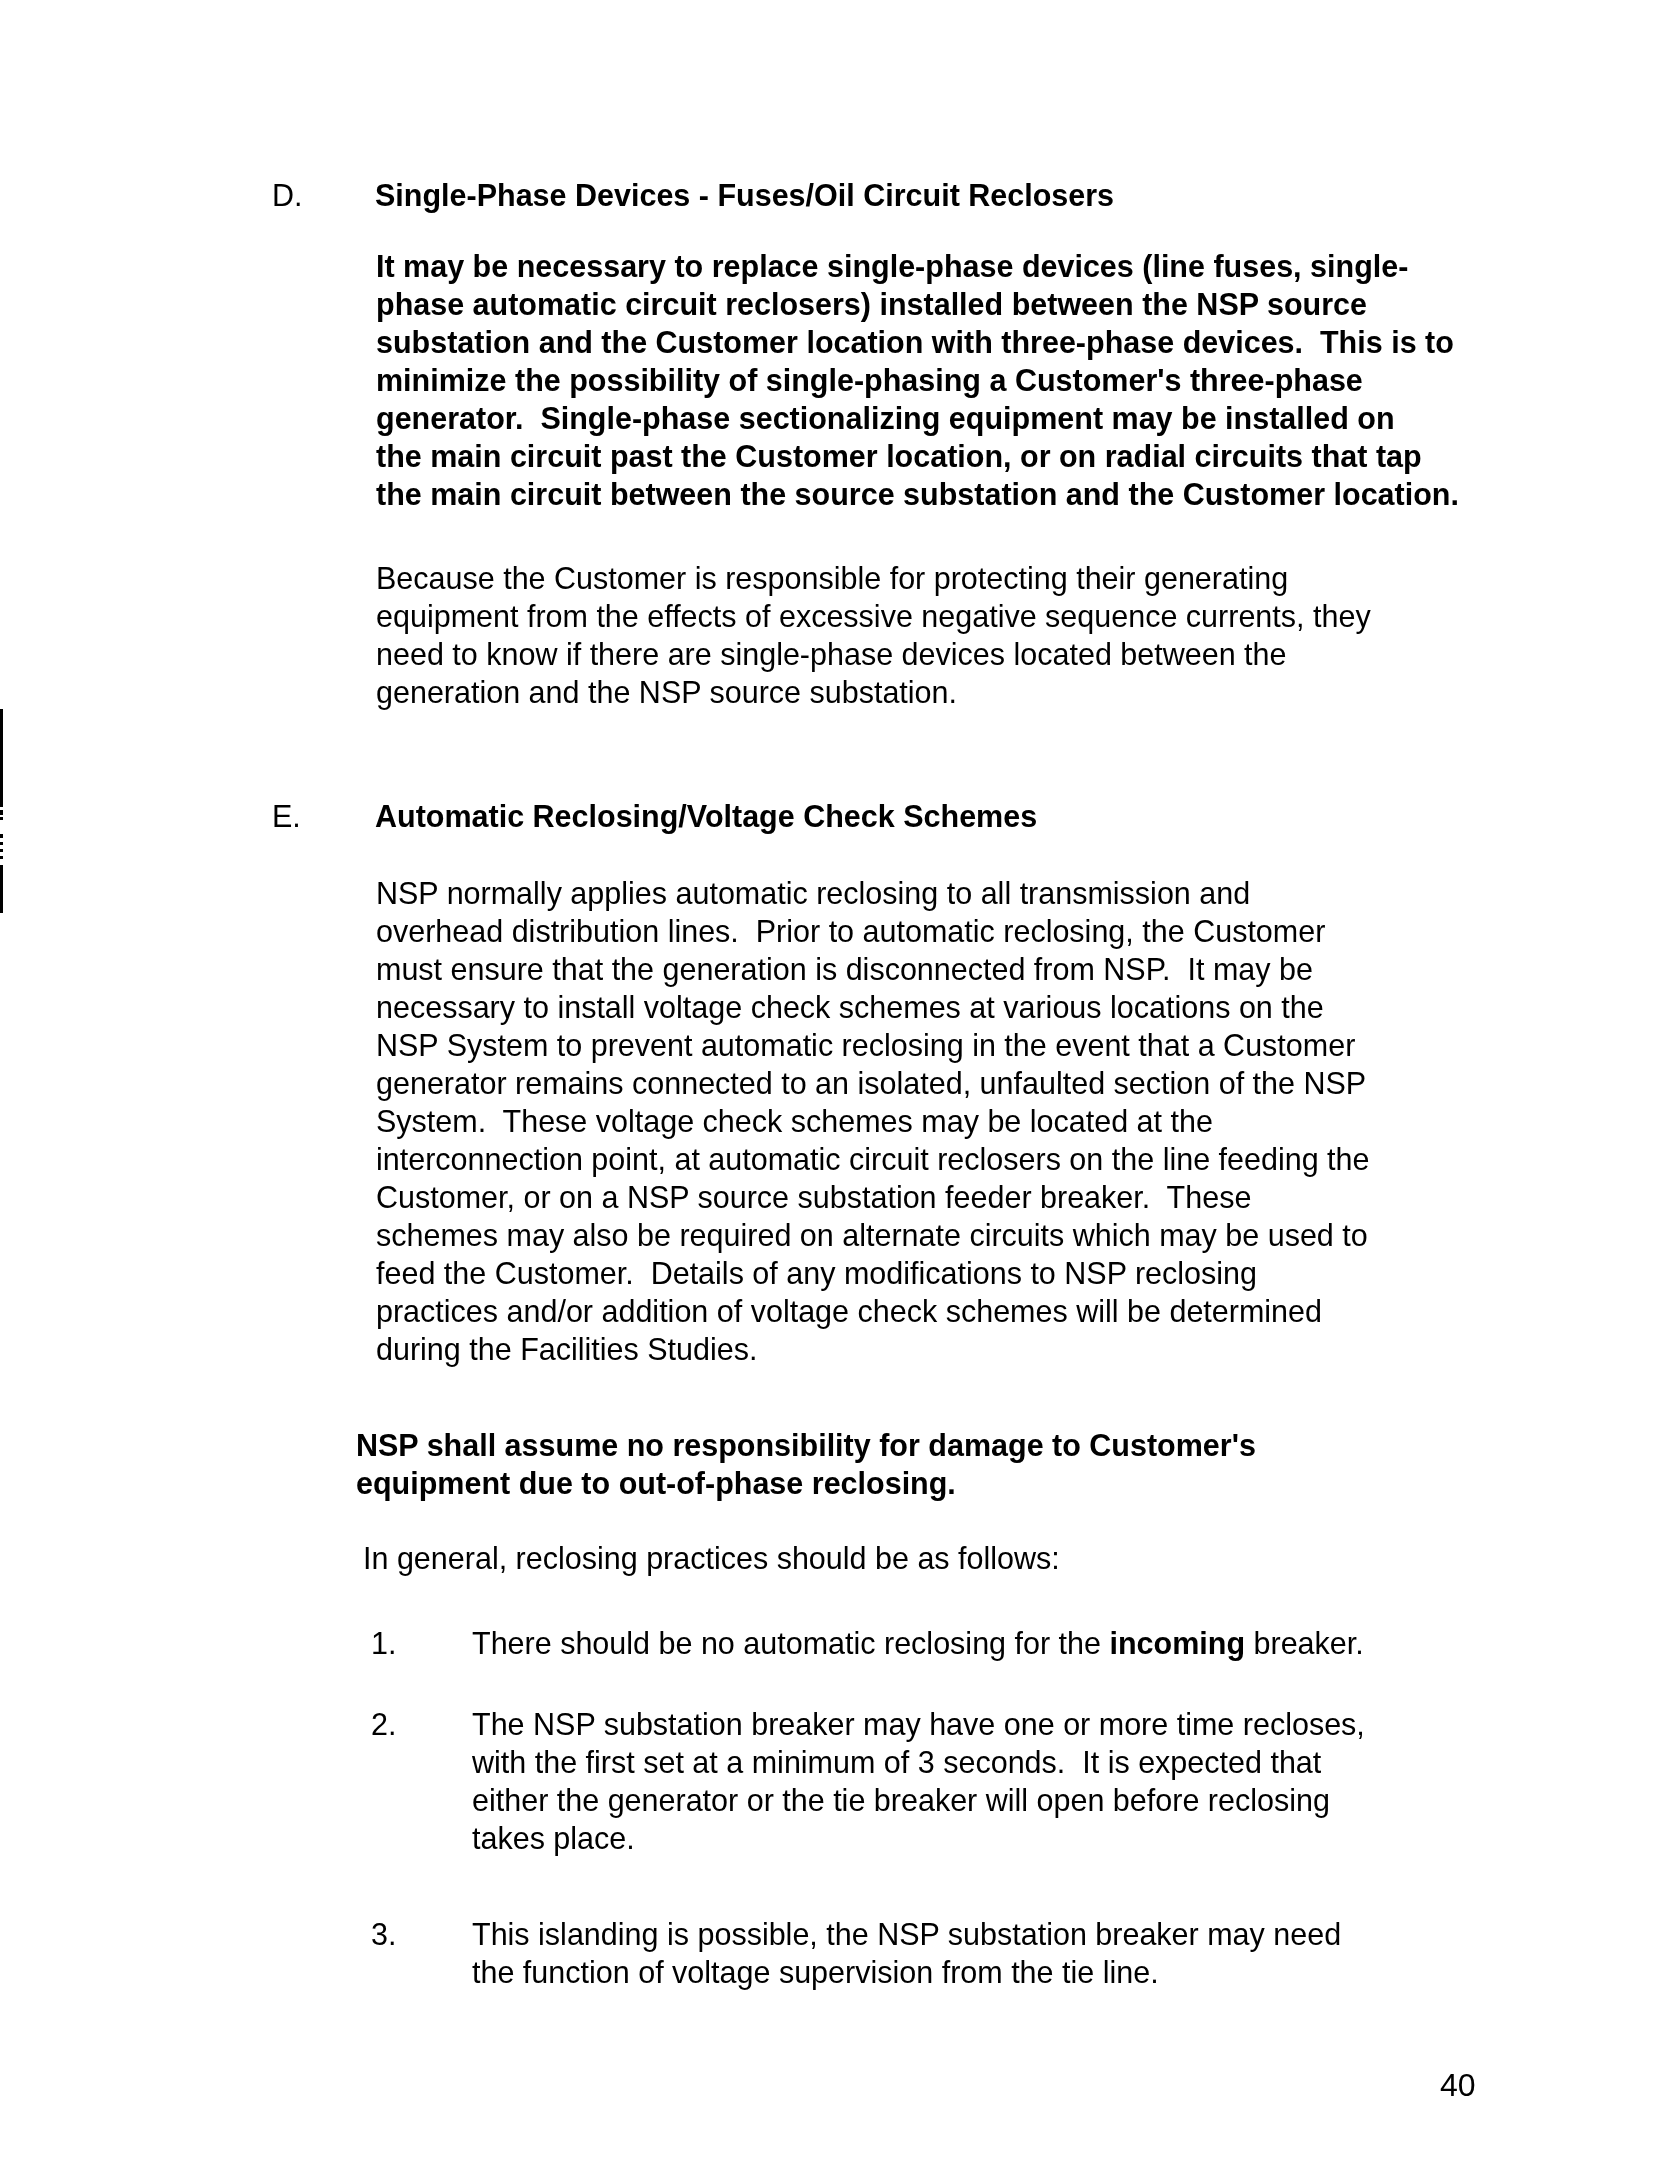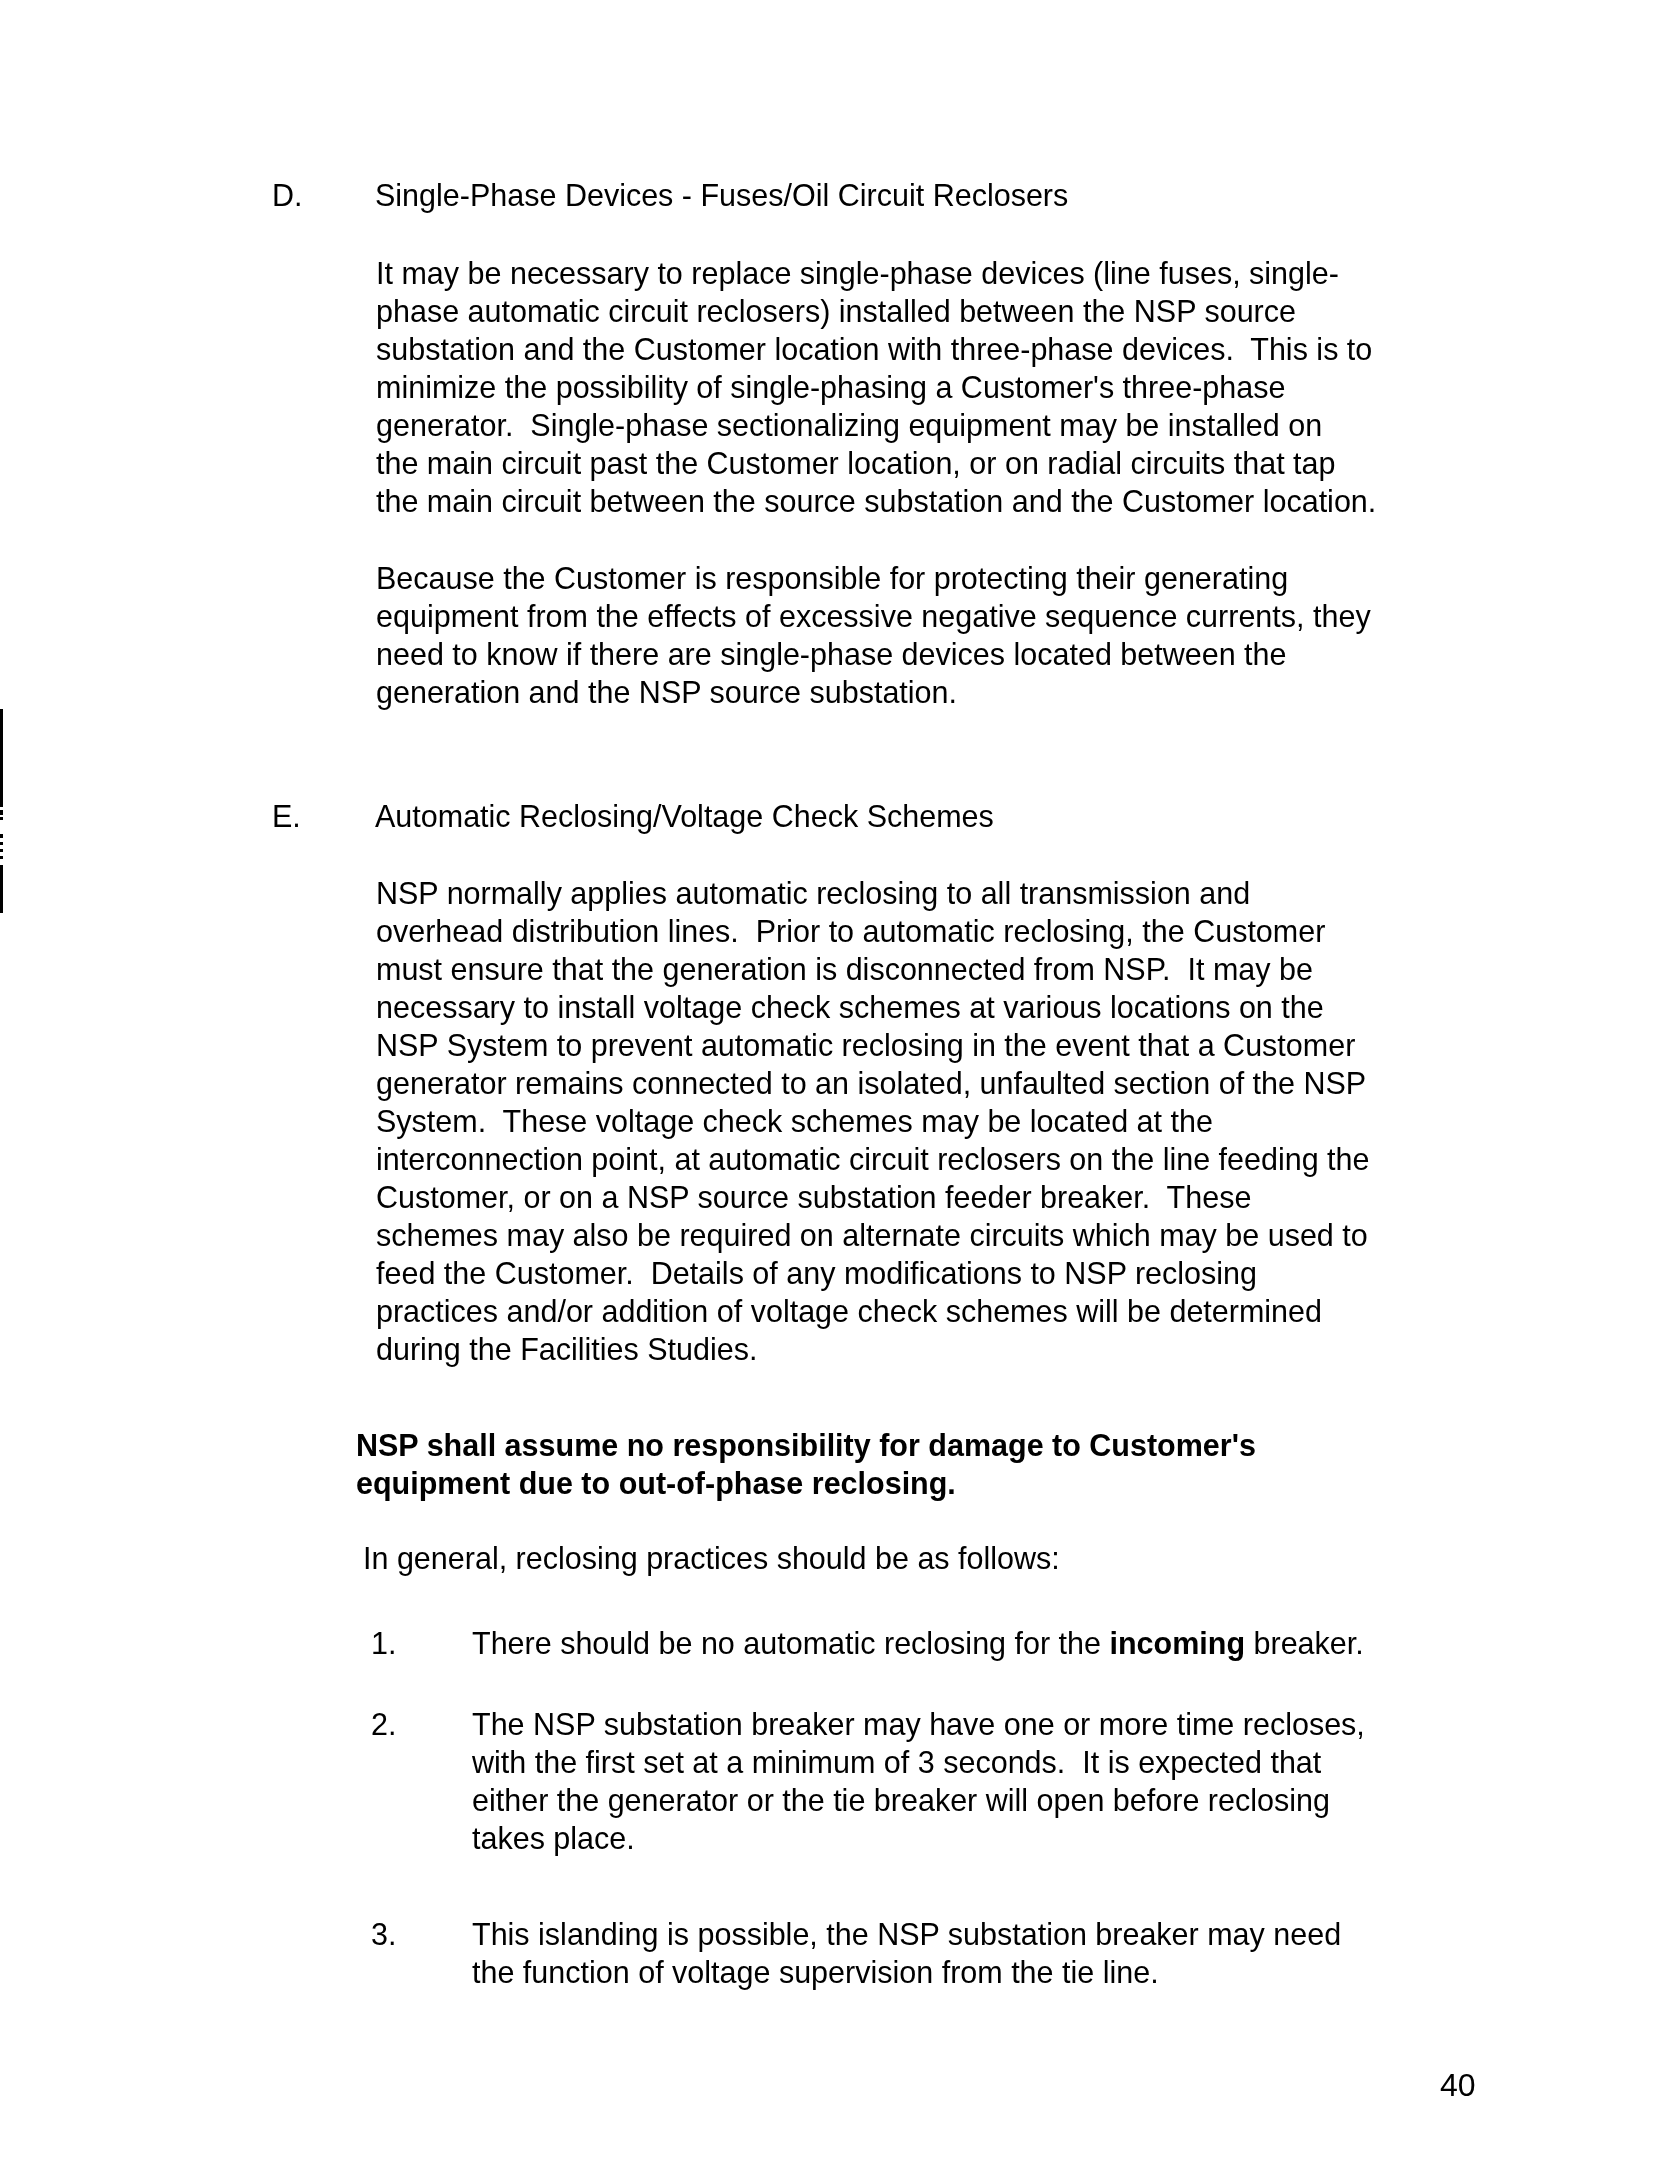--- a/index.html
+++ b/index.html
@@ -9,21 +9,21 @@
     height: 2183px;
     background: #ffffff;
     color: #000000;
     font-family: "Liberation Sans", sans-serif;
     overflow: hidden;
   }
   .block { position: absolute; font-size: 30.5px; line-height: 38px; }
   .line { white-space: pre; }
   .heading { left: 272px; }
   .heading .letter { display: inline-block; width: 103px; vertical-align: top; }
-  .heading .title  { display: inline-block; vertical-align: top; }
+  .heading .title  { display: inline-block; vertical-align: top; font-weight: bold; }
   .para { left: 376px; }
   .bold-note { left: 356px; font-weight: bold; }
   .intro { left: 363px; }
   .list-item { left: 371px; }
   .list-item .num { display: inline-block; width: 101px; vertical-align: top; }
   .list-item .item-body { display: inline-block; vertical-align: top; }
   .inline-bold { font-weight: bold; }
   .page-number { left: 1440px; top: 2067px; font-size: 32px; line-height: 37px; }
   .artifact-seg {
     position: absolute;
@@ -45,21 +45,21 @@
     <div class="artifact-seg" style="top:842px;height:3.3px;"></div>
     <div class="artifact-seg" style="top:849px;height:3.3px;"></div>
     <div class="artifact-seg" style="top:856px;height:2.7px;"></div>
     <div class="artifact-seg" style="top:865px;height:48px;"></div>
   </div>
 
   <div class="block heading" style="top:176px;">
     <span class="letter">D.</span><span class="title">Single-Phase Devices - Fuses/Oil Circuit Reclosers</span>
   </div>
 
-  <div class="block para" style="top:254px;">
+  <div class="block para" style="top:247px;font-weight:bold;">
       <div class="line">It may be necessary to replace single-phase devices (line fuses, single-</div>
       <div class="line">phase automatic circuit reclosers) installed between the NSP source</div>
       <div class="line">substation and the Customer location with three-phase devices.  This is to</div>
       <div class="line">minimize the possibility of single-phasing a Customer's three-phase</div>
       <div class="line">generator.  Single-phase sectionalizing equipment may be installed on</div>
       <div class="line">the main circuit past the Customer location, or on radial circuits that tap</div>
       <div class="line">the main circuit between the source substation and the Customer location.</div>
     </div>
 
   <div class="block heading" style="top:797px;">

